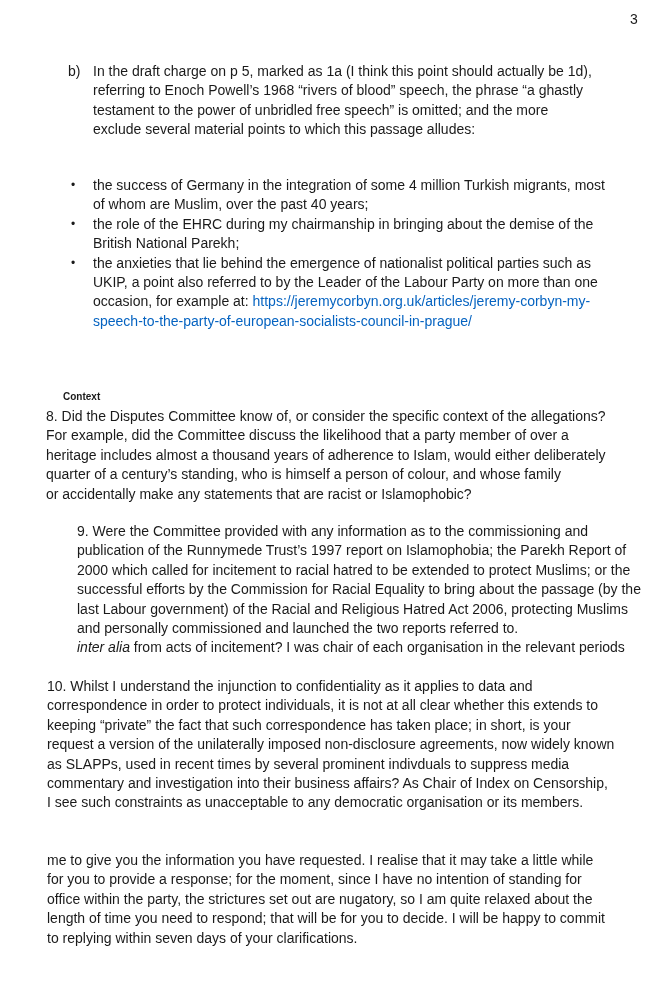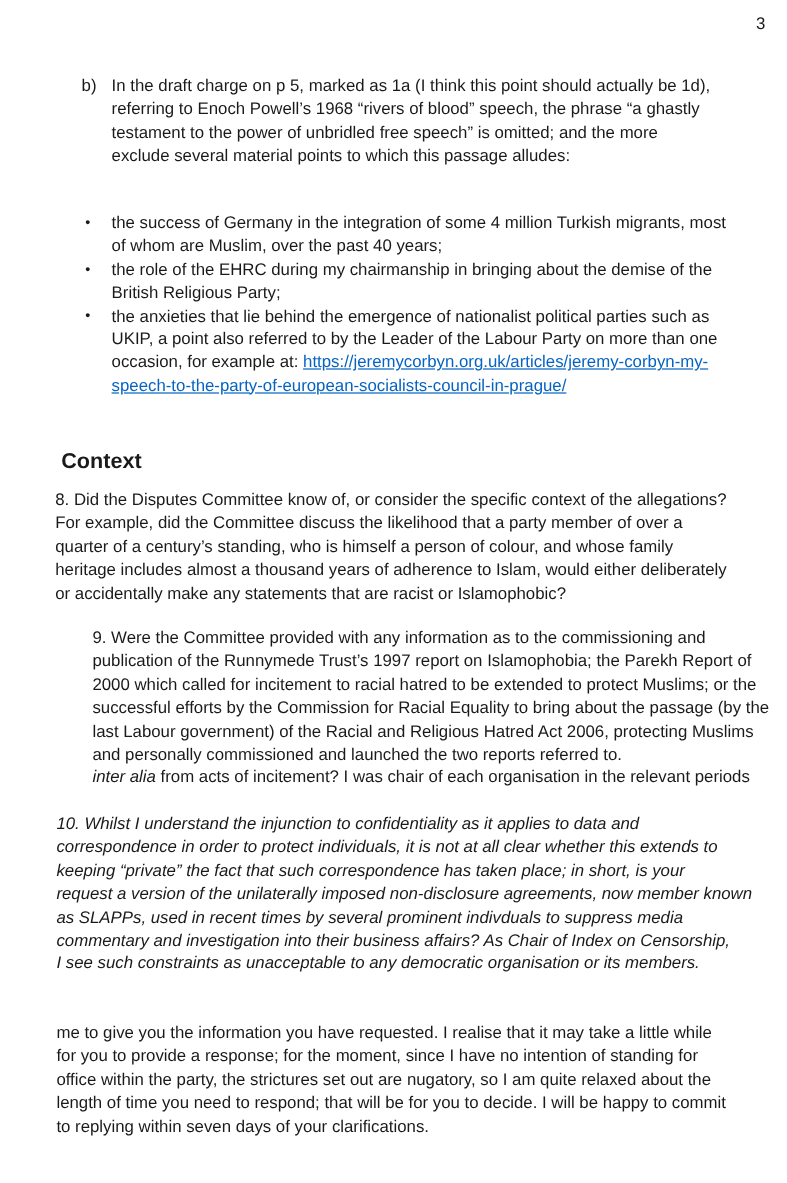--- a/index.html
+++ b/index.html
@@ -53,33 +53,32 @@
   .bullet-marker{
     flex:0 0 22px;
     height:19.4px;
     line-height:19.4px;
     font-size:12px;
   }
   .section-heading{
     position:absolute;
     top:371px;
     left:47px;
-    margin:4px;
-    font-size:18px;
+    margin:16px;
+    font-size:10px;
     font-weight:bold;
     height:19.4px;
     line-height:19.4px;
   }
   .para-8{top:407px;left:46px;}
   .para-9{top:522px;left:47px;margin-left:30px;}
-  .para-10{top:677px;left:47px;font-style:italic;}
+  .para-10{top:677px;left:47px;}
   .closing{top:851px;left:47px;}
   .link{
     color:var(--link-color);
-    text-decoration:underline;
     cursor:pointer;
   }
   .italic{font-style:italic;}
 </style>
 </head>
 <body>
 
 <div class="page">
 
   <div class="page-number">3</div>
@@ -99,42 +98,42 @@
         <span class="bullet-marker">•</span>
         <div class="lines">
           <div class="line"><span>the success of Germany in the integration of some 4 million Turkish migrants, most</span></div>
           <div class="line"><span>of whom are Muslim, over the past 40 years;</span></div>
         </div>
       </div>
       <div class="bullet">
         <span class="bullet-marker">•</span>
         <div class="lines">
           <div class="line"><span>the role of the EHRC during my chairmanship in bringing about the demise of the</span></div>
-          <div class="line"><span>British Religious Party;</span></div>
+          <div class="line"><span>British National Parekh;</span></div>
         </div>
       </div>
       <div class="bullet">
         <span class="bullet-marker">•</span>
         <div class="lines">
           <div class="line"><span>the anxieties that lie behind the emergence of nationalist political parties such as</span></div>
           <div class="line"><span>UKIP, a point also referred to by the Leader of the Labour Party on more than one</span></div>
           <div class="line"><span>occasion, for example at: </span><span class="link">https://jeremycorbyn.org.uk/articles/jeremy-corbyn-my-</span></div>
           <div class="line"><span class="link">speech-to-the-party-of-european-socialists-council-in-prague/</span></div>
         </div>
       </div>
     </div>
 
   <h2 class="section-heading">Context</h2>
 
   <div class="block para-8">
     <div class="lines">
         <div class="line"><span>8. Did the Disputes Committee know of, or consider the specific context of the allegations?</span></div>
         <div class="line"><span>For example, did the Committee discuss the likelihood that a party member of over a</span></div>
+        <div class="line"><span>heritage includes almost a thousand years of adherence to Islam, would either deliberately</span></div>
         <div class="line"><span>quarter of a century’s standing, who is himself a person of colour, and whose family</span></div>
-        <div class="line"><span>heritage includes almost a thousand years of adherence to Islam, would either deliberately</span></div>
         <div class="line"><span>or accidentally make any statements that are racist or Islamophobic?</span></div>
       </div>
   </div>
 
   <div class="block para-9">
     <div class="lines">
         <div class="line"><span>9. Were the Committee provided with any information as to the commissioning and</span></div>
         <div class="line"><span>publication of the Runnymede Trust’s 1997 report on Islamophobia; the Parekh Report of</span></div>
         <div class="line"><span>2000 which called for incitement to racial hatred to be extended to protect Muslims; or the</span></div>
         <div class="line"><span>successful efforts by the Commission for Racial Equality to bring about the passage (by the</span></div>
@@ -142,21 +141,21 @@
         <div class="line"><span>and personally commissioned and launched the two reports referred to.</span></div>
         <div class="line"><span class="italic">inter alia</span><span> from acts of incitement? I was chair of each organisation in the relevant periods</span></div>
       </div>
   </div>
 
   <div class="block para-10">
     <div class="lines">
         <div class="line"><span>10. Whilst I understand the injunction to confidentiality as it applies to data and</span></div>
         <div class="line"><span>correspondence in order to protect individuals, it is not at all clear whether this extends to</span></div>
         <div class="line"><span>keeping “private” the fact that such correspondence has taken place; in short, is your</span></div>
-        <div class="line"><span>request a version of the unilaterally imposed non-disclosure agreements, now member known</span></div>
+        <div class="line"><span>request a version of the unilaterally imposed non-disclosure agreements, now widely known</span></div>
         <div class="line"><span>as SLAPPs, used in recent times by several prominent indivduals to suppress media</span></div>
         <div class="line"><span>commentary and investigation into their business affairs? As Chair of Index on Censorship,</span></div>
         <div class="line"><span>I see such constraints as unacceptable to any democratic organisation or its members.</span></div>
       </div>
   </div>
 
   <div class="block closing">
     <div class="lines">
         <div class="line"><span>me to give you the information you have requested. I realise that it may take a little while</span></div>
         <div class="line"><span>for you to provide a response; for the moment, since I have no intention of standing for</span></div>

